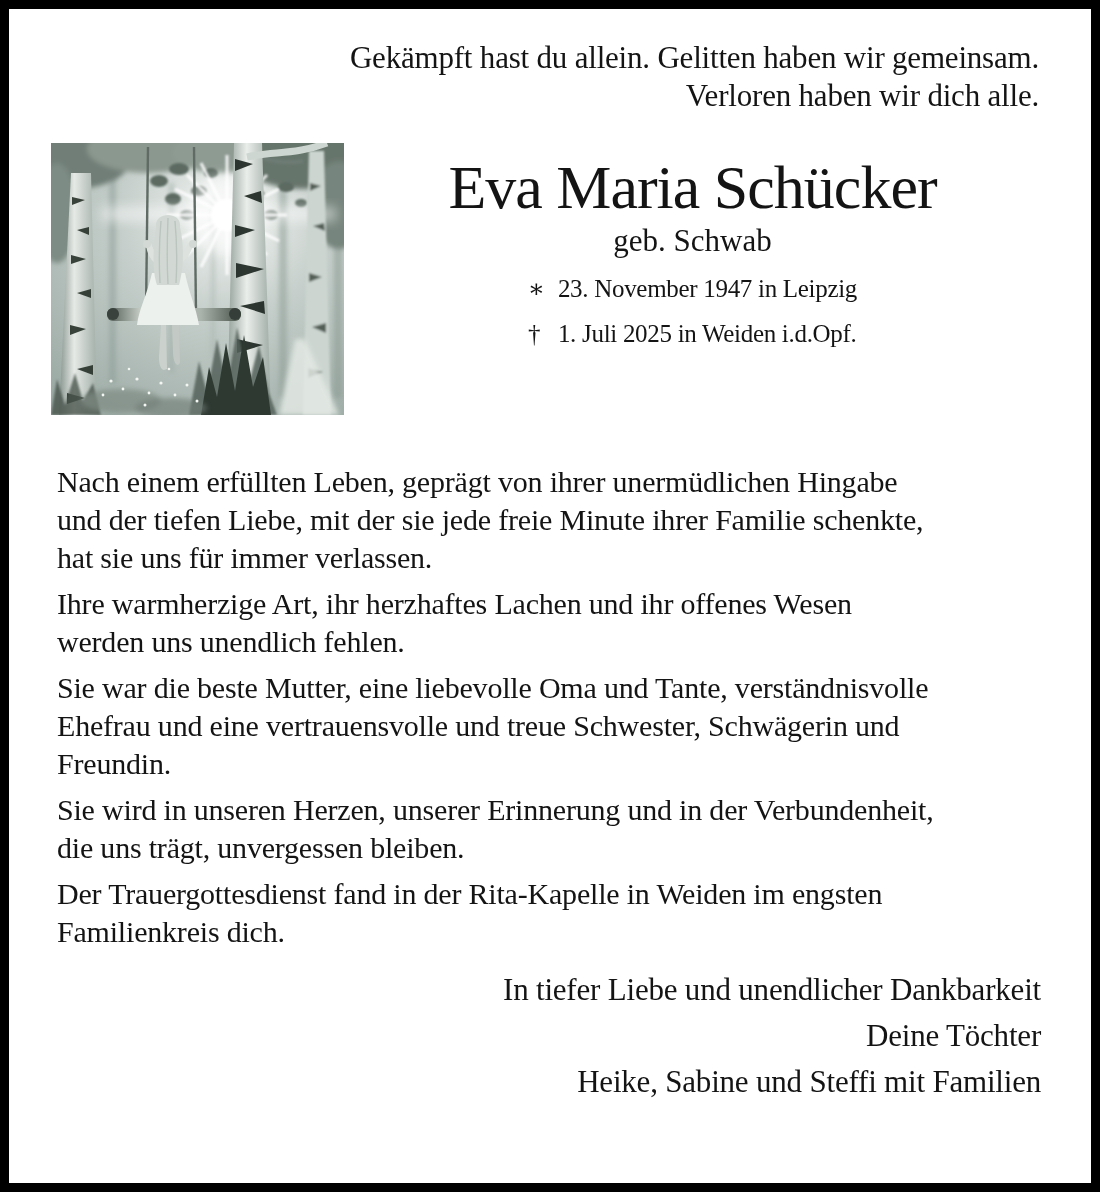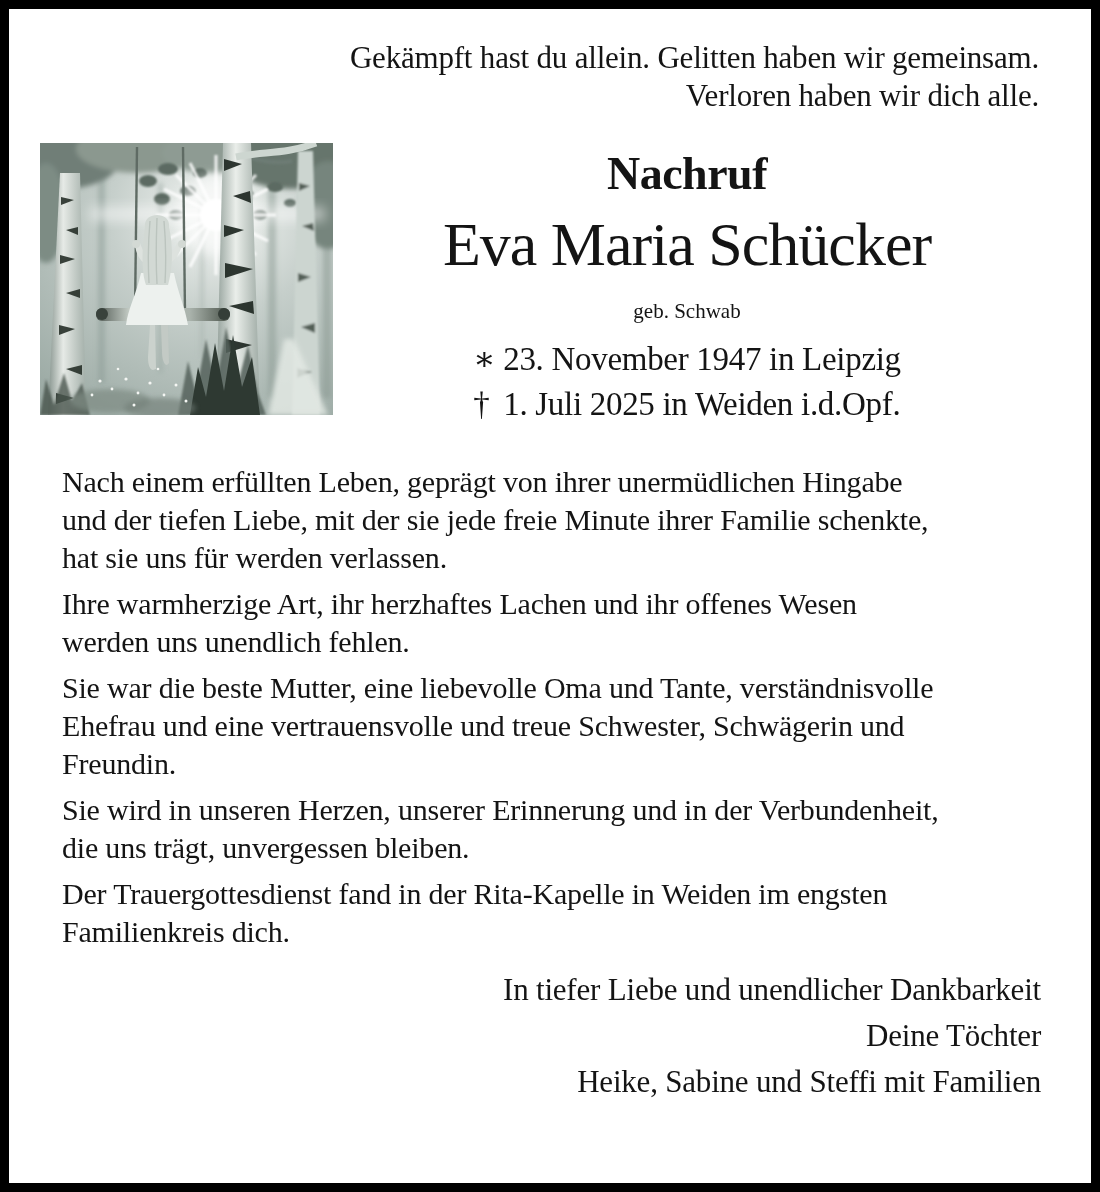--- a/index.html
+++ b/index.html
@@ -8,21 +8,21 @@
 
   .page {
     width: 1100px;
     height: 1192px;
     border: 9px solid #000000;
     background: #ffffff;
     overflow: hidden;
     position: relative;
   }
   .inner {
-    padding: 30px 50px 0 31px;
+    padding: 30px 50px 0 42px;
     height: 100%;
     border-radius: 14px;
   }
 
   
   .quote {
     text-align: right;
     font-size: 31px;
     line-height: 38px;
     letter-spacing: -0.2px;
@@ -55,39 +55,38 @@
   }
   .deceased-name {
     font-weight: normal;
     font-size: 62px;
     line-height: 68px;
     margin-top: 10px;
     letter-spacing: -1px;
     white-space: nowrap;
   }
   .maiden {
-    font-size: 21px;
+    font-size: 31px;
     line-height: 35px;
-    margin-top: 16px;
+    margin-top: 2px;
   }
   .dates {
     display: inline-block;
     text-align: left;
     margin-top: 8px;
-    font-size: 33px;
+    font-size: 25px;
     line-height: 45px;
     letter-spacing: -0.3px;
   }
   .date-symbol { display: inline-block; width: 30px; }
 
   
   .obituary-body {
     margin-top: 48px;
     padding-left: 6px;
-    margin-left: 16px;
   }
   .para {
     margin-bottom: 8px;
     font-size: 30px;
     line-height: 38px;
     letter-spacing: -0.2px;
     white-space: nowrap;
   }
 
   
@@ -281,39 +280,38 @@
               <circle cx="52" cy="252" r="1.4"></circle>
             <circle cx="146" cy="258" r="1.5"></circle>
               <circle cx="94" cy="262" r="1.5"></circle>
             <circle cx="118" cy="226" r="1.3"></circle>
               <circle cx="78" cy="226" r="1.3"></circle>
           </g>
         </svg>
       </div>
 
       <div class="header-text">
-        <div class="nachruf">Nachruf</div>
         <div class="deceased-name">Eva Maria Schücker</div>
         <div class="maiden">geb. Schwab</div>
         <div class="dates">
           <div class="date-line">
             <span class="date-symbol">∗</span><span>23. November 1947 in Leipzig</span>
           </div>
           <div class="date-line">
             <span class="date-symbol">†</span><span>1. Juli 2025 in Weiden i.d.Opf.</span>
           </div>
         </div>
       </div>
     </div>
 
     <div class="obituary-body">
       <div class="para">
         <div>Nach einem erfüllten Leben, geprägt von ihrer unermüdlichen Hingabe</div>
         <div>und der tiefen Liebe, mit der sie jede freie Minute ihrer Familie schenkte,</div>
-        <div>hat sie uns für werden verlassen.</div>
+        <div>hat sie uns für immer verlassen.</div>
       </div>
       <div class="para">
         <div>Ihre warmherzige Art, ihr herzhaftes Lachen und ihr offenes Wesen</div>
         <div>werden uns unendlich fehlen.</div>
       </div>
       <div class="para">
         <div>Sie war die beste Mutter, eine liebevolle Oma und Tante, verständnisvolle</div>
         <div>Ehefrau und eine vertrauensvolle und treue Schwester, Schwägerin und</div>
         <div>Freundin.</div>
       </div>

